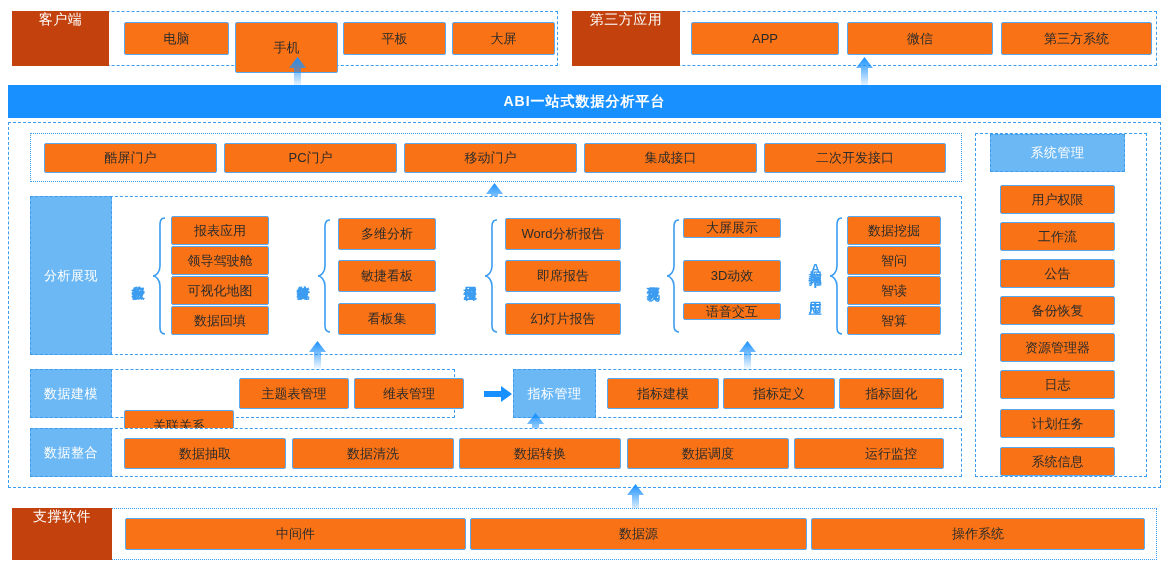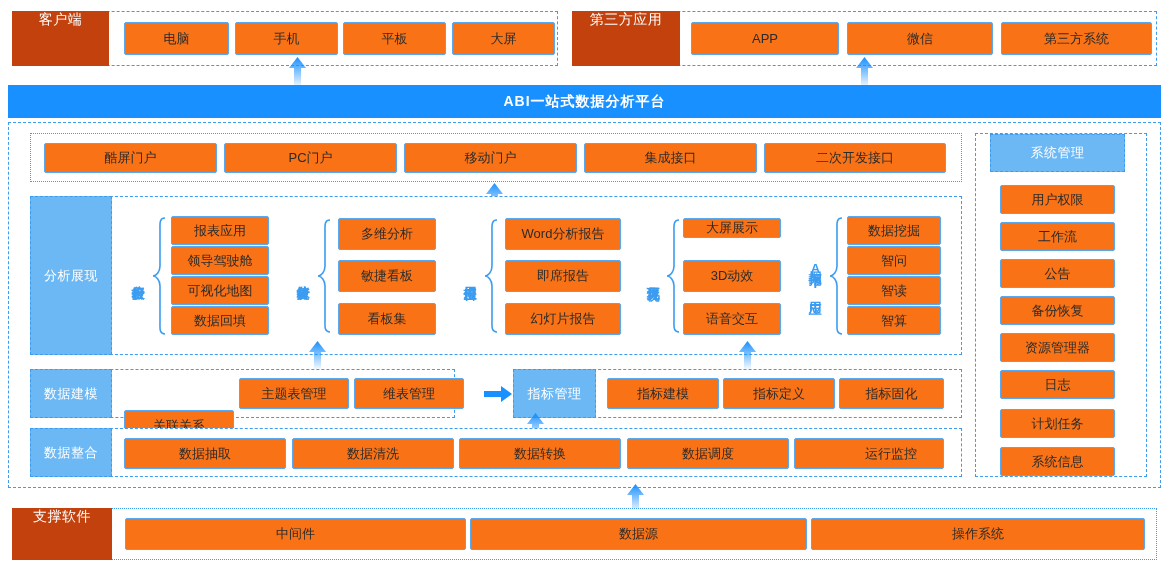--- a/index.html
+++ b/index.html
@@ -95,21 +95,21 @@
 </head>
 <body>
 
 <div class="abs dash-zone" style="left:12px; top:11px; width:546px; height:55px;"></div>
 <div class="abs solid-blue" style="left:12px; top:11px; width:97px; height:55px;">
   <span>客户端</span>
 </div>
 <div class="abs wbox" style="left:124px; top:22px; width:105px; height:33px;">
   <span>电脑</span>
 </div>
-<div class="abs wbox" style="left:235px; top:22px; width:103px; height:33px;">
+<div class="abs wbox" style="left:235px; top:22px; width:103px; height:51px;">
   <span>手机</span>
 </div>
 <div class="abs wbox" style="left:343px; top:22px; width:103px; height:33px;">
   <span>平板</span>
 </div>
 <div class="abs wbox" style="left:452px; top:22px; width:103px; height:33px;">
   <span>大屏</span>
 </div>
 
 <div class="abs dash-zone" style="left:572px; top:11px; width:585px; height:55px;"></div>
@@ -253,21 +253,21 @@
   <svg width="14" height="116" viewBox="0 0 14 116">
     <path d="M13 2 C7 2 8 8 8 14 L8 48 C8 54 4 58 1 58 C4 58 8 62 8 68 L8 102 C8 108 7 114 13 114" fill="none" stroke="#3b9cf0" stroke-width="1.6"></path>
   </svg>
 </div>
 <div class="abs wbox" style="left:683px; top:218px; width:98px; height:20px;">
   <span>大屏展示</span>
 </div>
 <div class="abs wbox" style="left:683px; top:260px; width:98px; height:32px;">
   <span>3D动效</span>
 </div>
-<div class="abs wbox" style="left:683px; top:303px; width:98px; height:32px;">
+<div class="abs wbox" style="left:683px; top:303px; width:98px; height:17px;">
   <span>语音交互</span>
 </div>
 
 <div class="abs vlabel" style="left:806px; top:214px; width:18px; height:124px;">
   <span>挖掘与AI应用</span>
 </div>
 <div class="abs brace" style="left:829px; top:216px; width:14px; height:120px;">
   <svg width="14" height="120" viewBox="0 0 14 120">
     <path d="M13 2 C7 2 8 8 8 14 L8 50 C8 56 4 60 1 60 C4 60 8 64 8 70 L8 106 C8 112 7 118 13 118" fill="none" stroke="#3b9cf0" stroke-width="1.6"></path>
   </svg>

